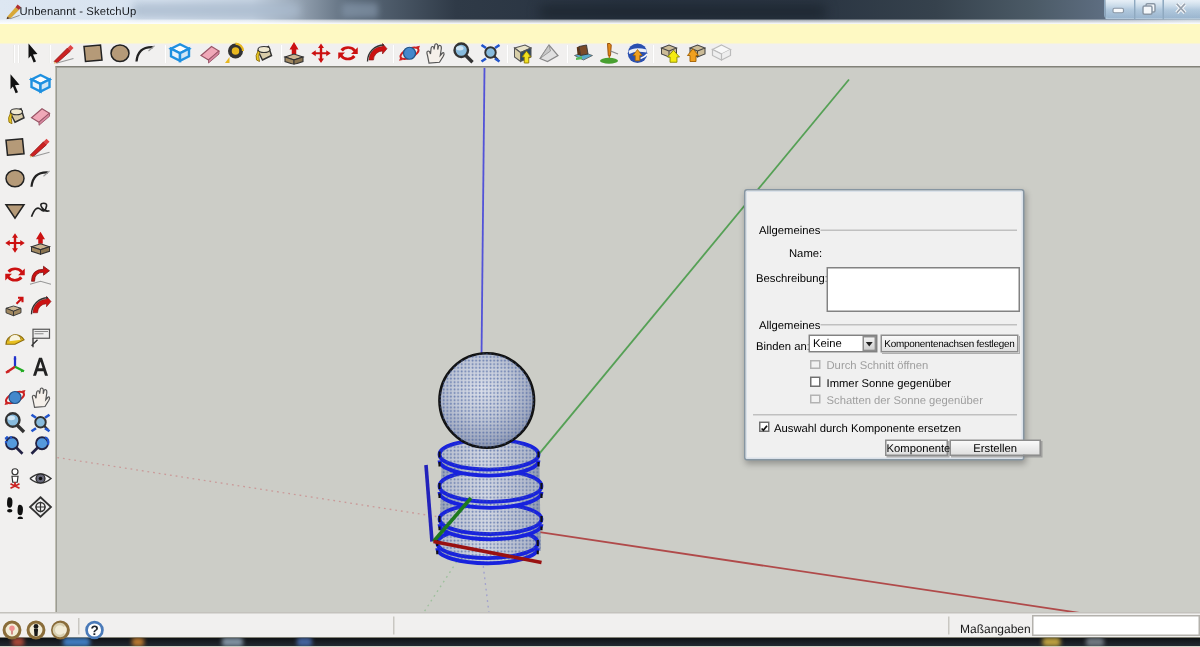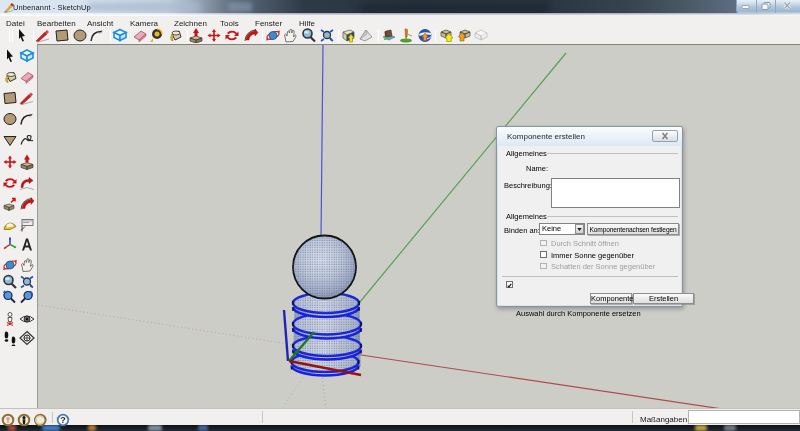--- a/index.html
+++ b/index.html
@@ -98,30 +98,20 @@
         </div>
       <div class="wbtn" id="btn-close">
           <svg width="22" height="11" viewBox="0 0 22 11">
             <path d="M8.5 2.5 L14 8.5 M14 2.5 L8.5 8.5" stroke="#f4f7fa" stroke-width="2.6"></path>
             <path d="M8.5 2.5 L14 8.5 M14 2.5 L8.5 8.5" stroke="#98a2ae" stroke-width="1.2"></path>
           </svg>
         </div>
     </div>
   </div>
 
-  <div id="menubar">
-    <span style="left:6px">Datei</span>
-    <span style="left:37px">Bearbeiten</span>
-    <span style="left:87px">Ansicht</span>
-    <span style="left:130px">Kamera</span>
-    <span style="left:174px">Zeichnen</span>
-    <span style="left:220px">Tools</span>
-    <span style="left:255px">Fenster</span>
-    <span style="left:299px">Hilfe</span>
-  </div>
 
   <div id="toolbarrow"></div>
   <div id="tbicons"></div>
 
   <div id="lefttools">
       <div class="licon" style="left: 2px; top: 4px;"><svg width="16" height="16" viewBox="0 0 16 15">
           <path d="M5 1 L11 8 L8 8.4 L10 13 L8.4 13.6 L6.6 9.2 L5 11 Z" fill="#111"></path>
         </svg></div>
       <div class="licon" style="left: 19px; top: 4px;"><svg width="16" height="16" viewBox="0 0 16 15">
           <path d="M8 1.5 L14 4.5 L8 7.5 L2 4.5 Z" fill="#fdfdfd" stroke="#1e90e0" stroke-width="1.6"></path>
@@ -324,28 +314,20 @@
           <circle cx="286.5" cy="222" r="31.5" fill="url(#sph)" stroke="#111" stroke-width="1.8"></circle>
           <circle cx="286.5" cy="222" r="31.5" fill="url(#dots)"></circle>
         </g>
 
       <line x1="246" y1="265" x2="250" y2="316" stroke="#2222bb" stroke-width="2.4"></line>
       <line x1="276" y1="287" x2="251" y2="316" stroke="#1e7a1e" stroke-width="2.4"></line>
       <line x1="251" y1="316" x2="323" y2="330" stroke="#991111" stroke-width="2.4"></line>
     </svg>
 
     <div id="dlg">
-      <div id="dlg-title">
-          <span class="txt">Komponente erstellen</span>
-        <div id="dlg-close">
-            <svg width="24" height="10" viewBox="0 0 24 10">
-              <path d="M9.5 2 L14.5 8 M14.5 2 L9.5 8" stroke="#7b8187" stroke-width="1.5"></path>
-            </svg>
-          </div>
-      </div>
       <span class="grp" style="left:9px; top:22px;">Allgemeines</span>
       <div class="gline" style="left:50px; top:26px; width:131px;"></div>
       <span class="dlbl" style="left:29px; top:37px;">Name:</span>
       <span class="dlbl" style="left:7px; top:54px;">Beschreibung:</span>
       <div class="dinput" style="left:54px; top:51px; width:129px; height:30px;"></div>
       <span class="grp" style="left:9px; top:85px;">Allgemeines</span>
       <div class="gline" style="left:50px; top:89px; width:131px;"></div>
       <span class="dlbl" style="left:7px; top:99px;">Binden an:</span>
       <div class="dinput" style="left:42px; top:96px; width:46px; height:12px; line-height:10px;">Keine</div>
       <div style="position:absolute; left:78px; top:97px; width:9px; height:10px; background:linear-gradient(to bottom,#f4f4f4,#cfcfcf); border:1px solid #8d8d8d;"><svg width="7" height="8" viewBox="0 0 7 8">
@@ -355,21 +337,21 @@
       <div class="cbox dis" style="left:43px; top:112.5px;"></div>
       <span class="dlbl dis" style="left:54px; top:112px;">Durch Schnitt öffnen</span>
       <div class="cbox" style="left:43px; top:124px;"></div>
       <span class="dlbl" style="left:54px; top:123.5px;">Immer Sonne gegenüber</span>
       <div class="cbox dis" style="left:43px; top:135.5px;"></div>
       <span class="dlbl dis" style="left:54px; top:135px;">Schatten der Sonne gegenüber</span>
       <div class="gline" style="left:5px; top:149px; width:176px;"></div>
       <div class="cbox" style="left:9px; top:154px;"><svg width="5" height="5" viewBox="0 0 6 6" style="margin:0 0 1px 0">
             <path d="M0.9 3.2 L2.3 4.6 L5.2 1" stroke="#111" stroke-width="1.4" fill="none"></path>
           </svg></div>
-      <span class="dlbl" style="left:19px; top:154px;margin-top:28px;">Auswahl durch Komponente ersetzen</span>
+      <span class="dlbl" style="left:19px; top:154px;">Auswahl durch Komponente ersetzen</span>
       <div class="dbtn" style="left:93px; top:165.5px; width:42px; height:11px; line-height:10px;">Komponente</div>
       <div class="dbtn" style="left:136px; top:165.5px; width:61px; height:11px; line-height:10px;">Erstellen</div>
     </div>
   </div>
 
   <div id="statusbar">
     <svg style="position:absolute;left:1px;top:3.5px;z-index:5" width="72" height="14" viewBox="0 0 72 14">
       <circle cx="7" cy="7" r="5.3" fill="#f2ecd6" stroke="#8a6d3a" stroke-width="2"></circle>
       <circle cx="7" cy="5.8" r="1.8" fill="#f09090"></circle>
         <path d="M7 7.5 L7 10" stroke="#c87070" stroke-width="1"></path>

